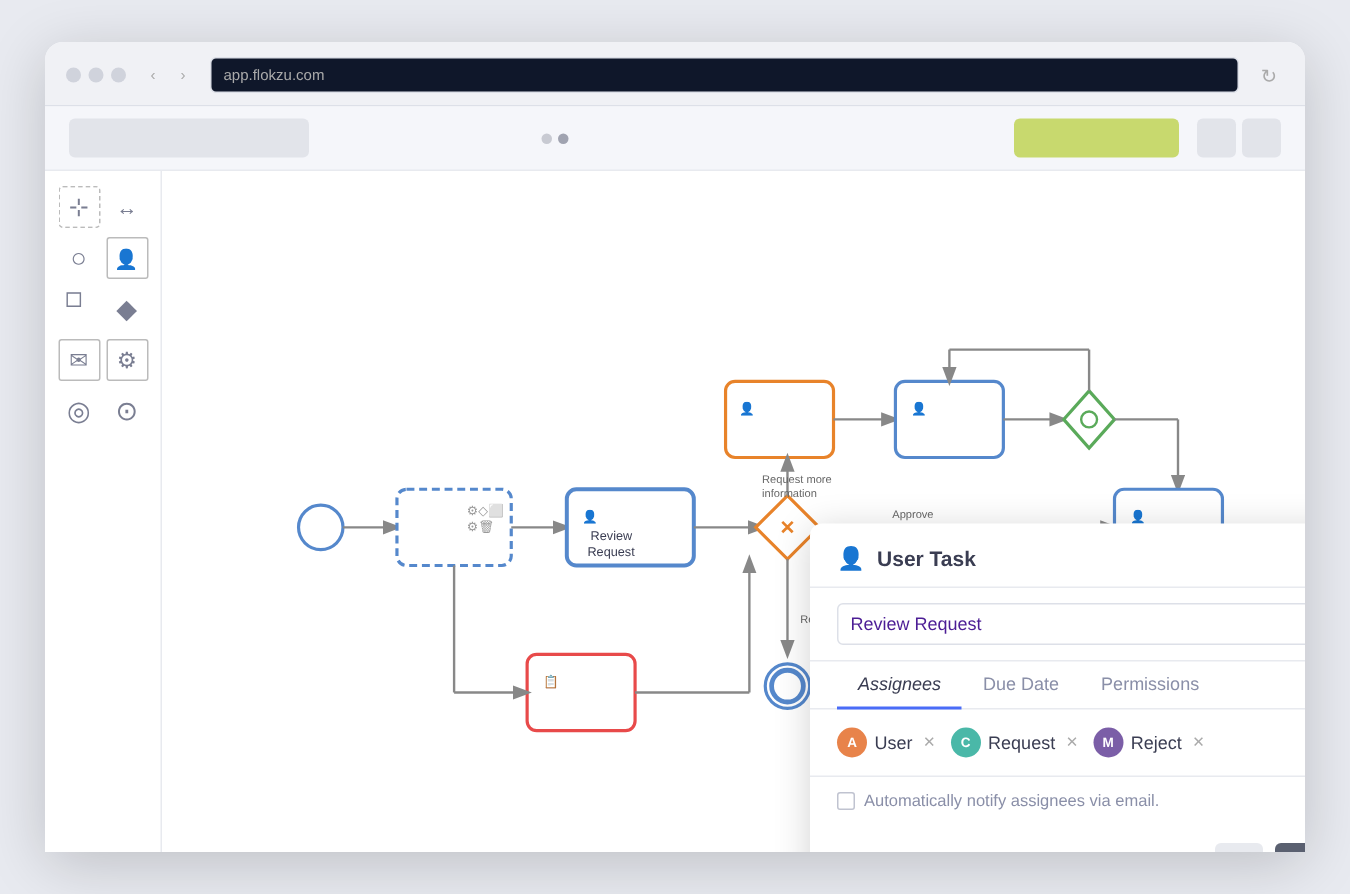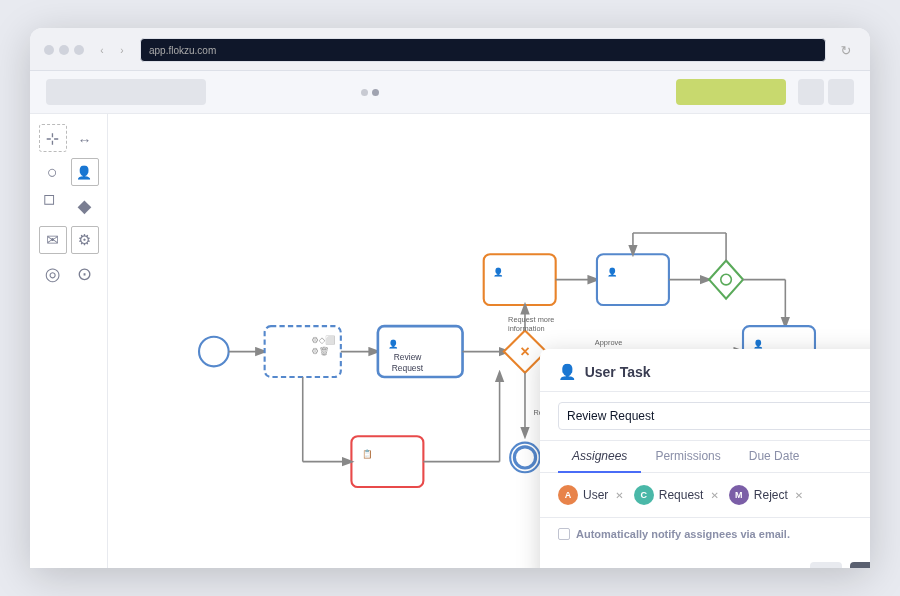--- a/index.html
+++ b/index.html
@@ -206,21 +206,21 @@
       border-bottom: 1px solid #e8eaef;
     }
 
     .panel-input {
       width: 100%;
       height: 28px;
       border: 1px solid #dde0e8;
       border-radius: 4px;
       padding: 0 8px;
       font-size: 12px;
-      color: #0f172a;
+      color: #4c1d95;
       outline: none;
     }
 
     .panel-tabs {
       display: flex;
       padding: 0 18px;
       border-bottom: 1px solid #e8eaef;
     }
 
     .panel-tab {
@@ -286,21 +286,20 @@
     .panel-checkbox {
       width: 12px; height: 12px;
       border: 1px solid #c0c3d0;
       border-radius: 2px;
       flex-shrink: 0;
     }
 
     .panel-checkbox-label {
       font-size: 11px;
       color: #8a8fa8;
-      font-weight: bold;
     }
 
     .panel-footer {
       padding: 10px 18px 14px;
       display: flex;
       justify-content: flex-end;
       gap: 8px;
     }
 
     .panel-btn-cancel {
@@ -467,22 +466,22 @@
       <div class="user-task-panel">
         <div class="panel-header">
           <span class="panel-header-icon">👤</span>
           <span class="panel-title">User Task</span>
         </div>
         <div class="panel-input-row">
           <input class="panel-input" value="Review Request" style="">
         </div>
         <div class="panel-tabs">
           <div class="panel-tab active">Assignees</div>
+          <div class="panel-tab">Due Date</div>
           <div class="panel-tab">Permissions</div>
-          <div class="panel-tab">Due Date</div>
         </div>
         <div class="panel-assignees">
           <div class="assignee-chip">
             <div class="assignee-avatar avatar-orange">A</div>
             <span>User</span>
             <span class="chip-close">✕</span>
           </div>
           <div class="assignee-chip">
             <div class="assignee-avatar avatar-teal">C</div>
             <span>Request</span>

